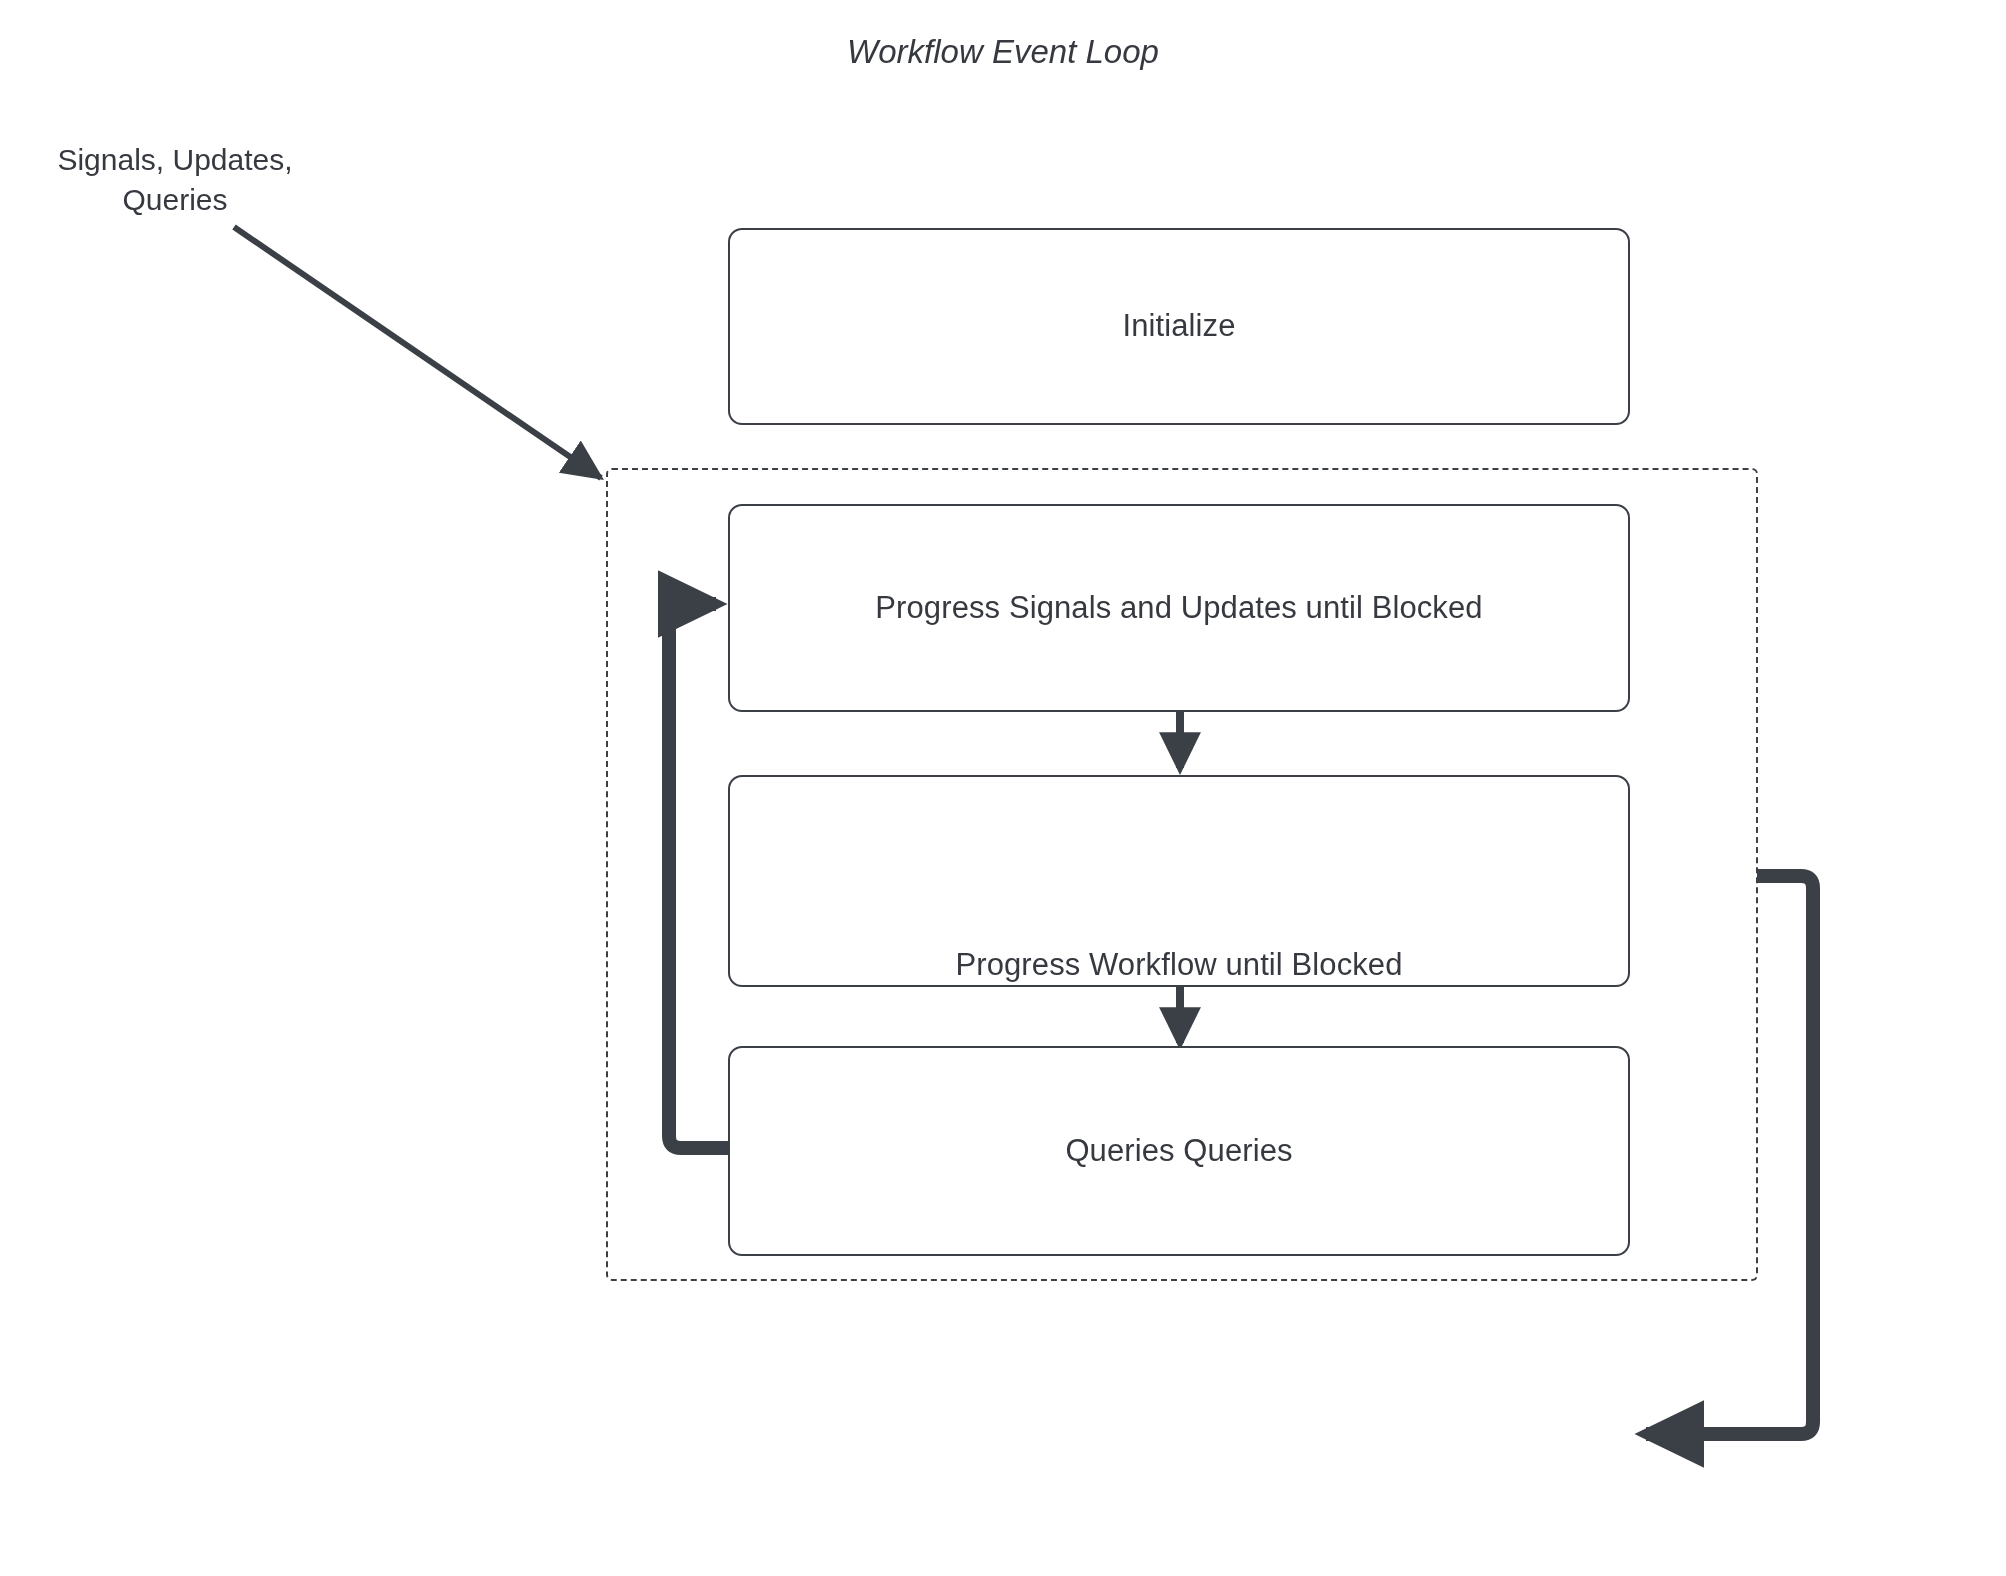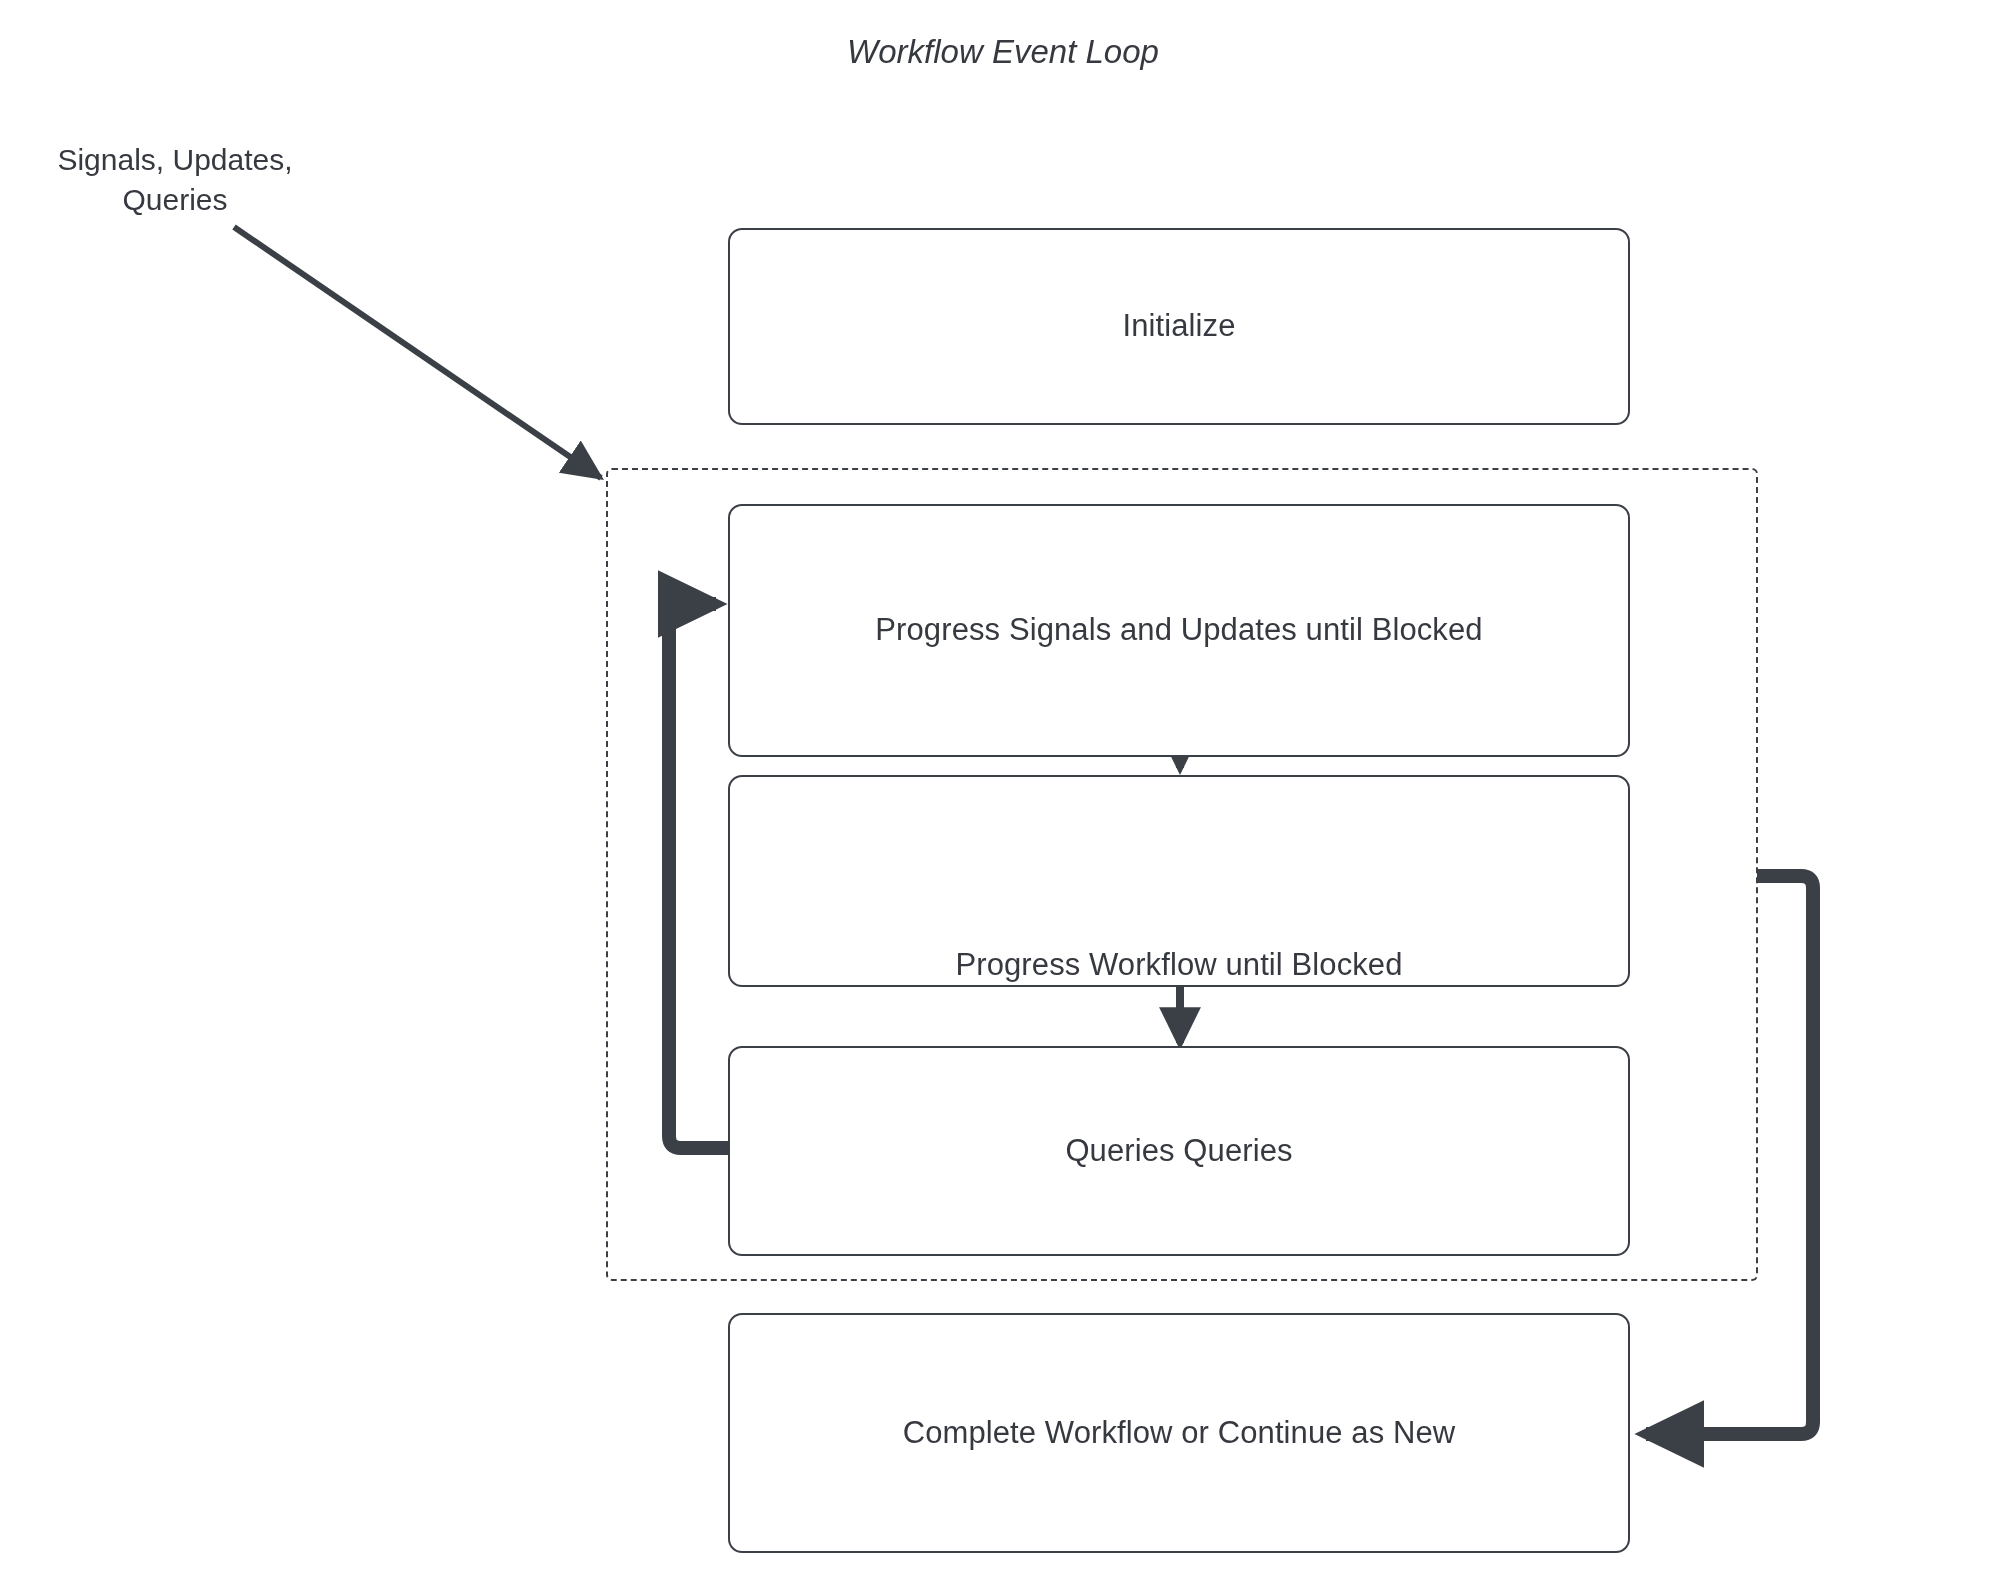--- a/index.html
+++ b/index.html
@@ -123,29 +123,26 @@
 
     <g>
       <path d="M 1757 876 L 1801 876 Q 1813 876 1813 888 L 1813 1422 Q 1813 1434 1801 1434 L 1646 1434" fill="none" stroke="#3b3f46" stroke-width="14" stroke-linecap="butt" marker-end="url(#arrow-thick)"></path>
     </g>
   </svg>
 
   <div class="node-box" style="left:728px; top:228px; width:902px; height:197px;">
     <span class="node-label">Initialize</span>
   </div>
 
-  <div class="node-box" style="left:728px; top:504px; width:902px; height:253px;">
+  <div class="node-box" style="left:728px; top:504px; width:902px; height:208px;">
     <span class="node-label">Progress Signals and Updates until Blocked</span>
   </div>
 
   <div class="node-box" style="left:728px; top:775px; width:902px; height:212px;align-items:flex-end;">
     <span class="node-label">Progress Workflow until Blocked</span>
   </div>
 
   <div class="node-box" style="left:728px; top:1046px; width:902px; height:210px;">
     <span class="node-label">Queries Queries</span>
   </div>
 
-  <div class="node-box" style="left:728px; top:1313px; width:902px; height:240px;">
-    <span class="node-label">Complete Workflow or Continue as New</span>
-  </div>
 
 </div>
 
 </body></html>

